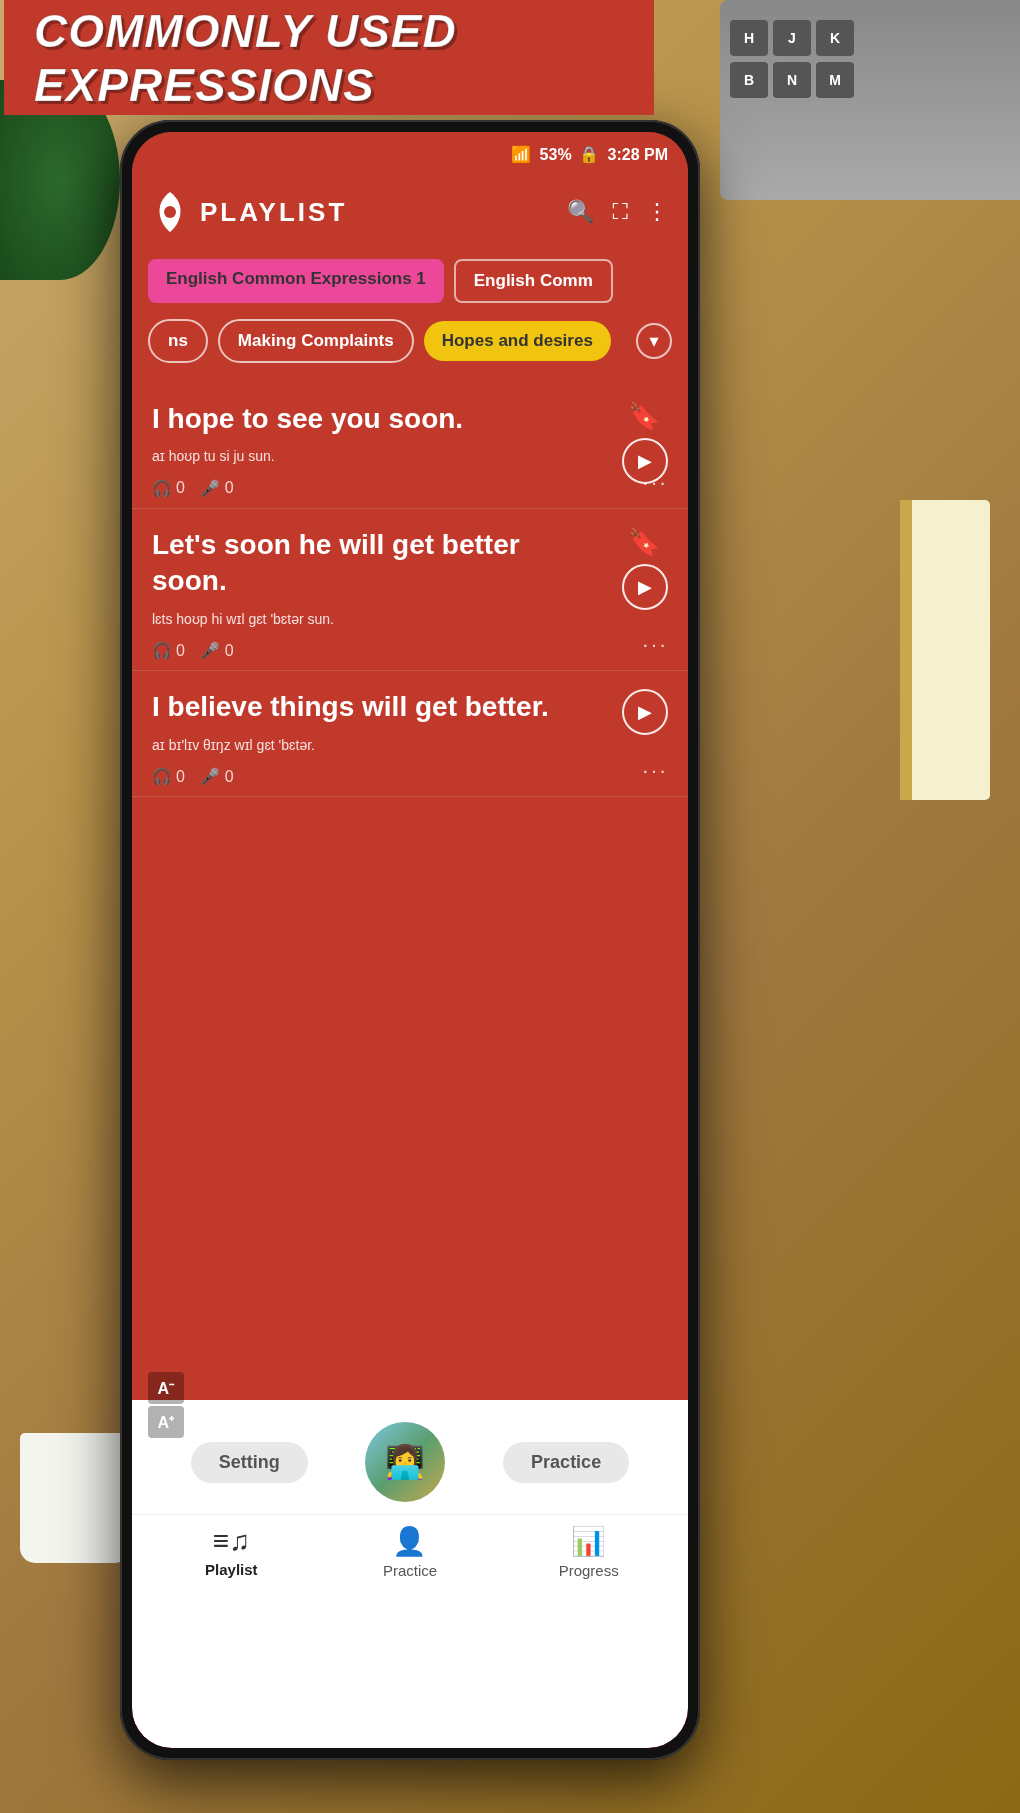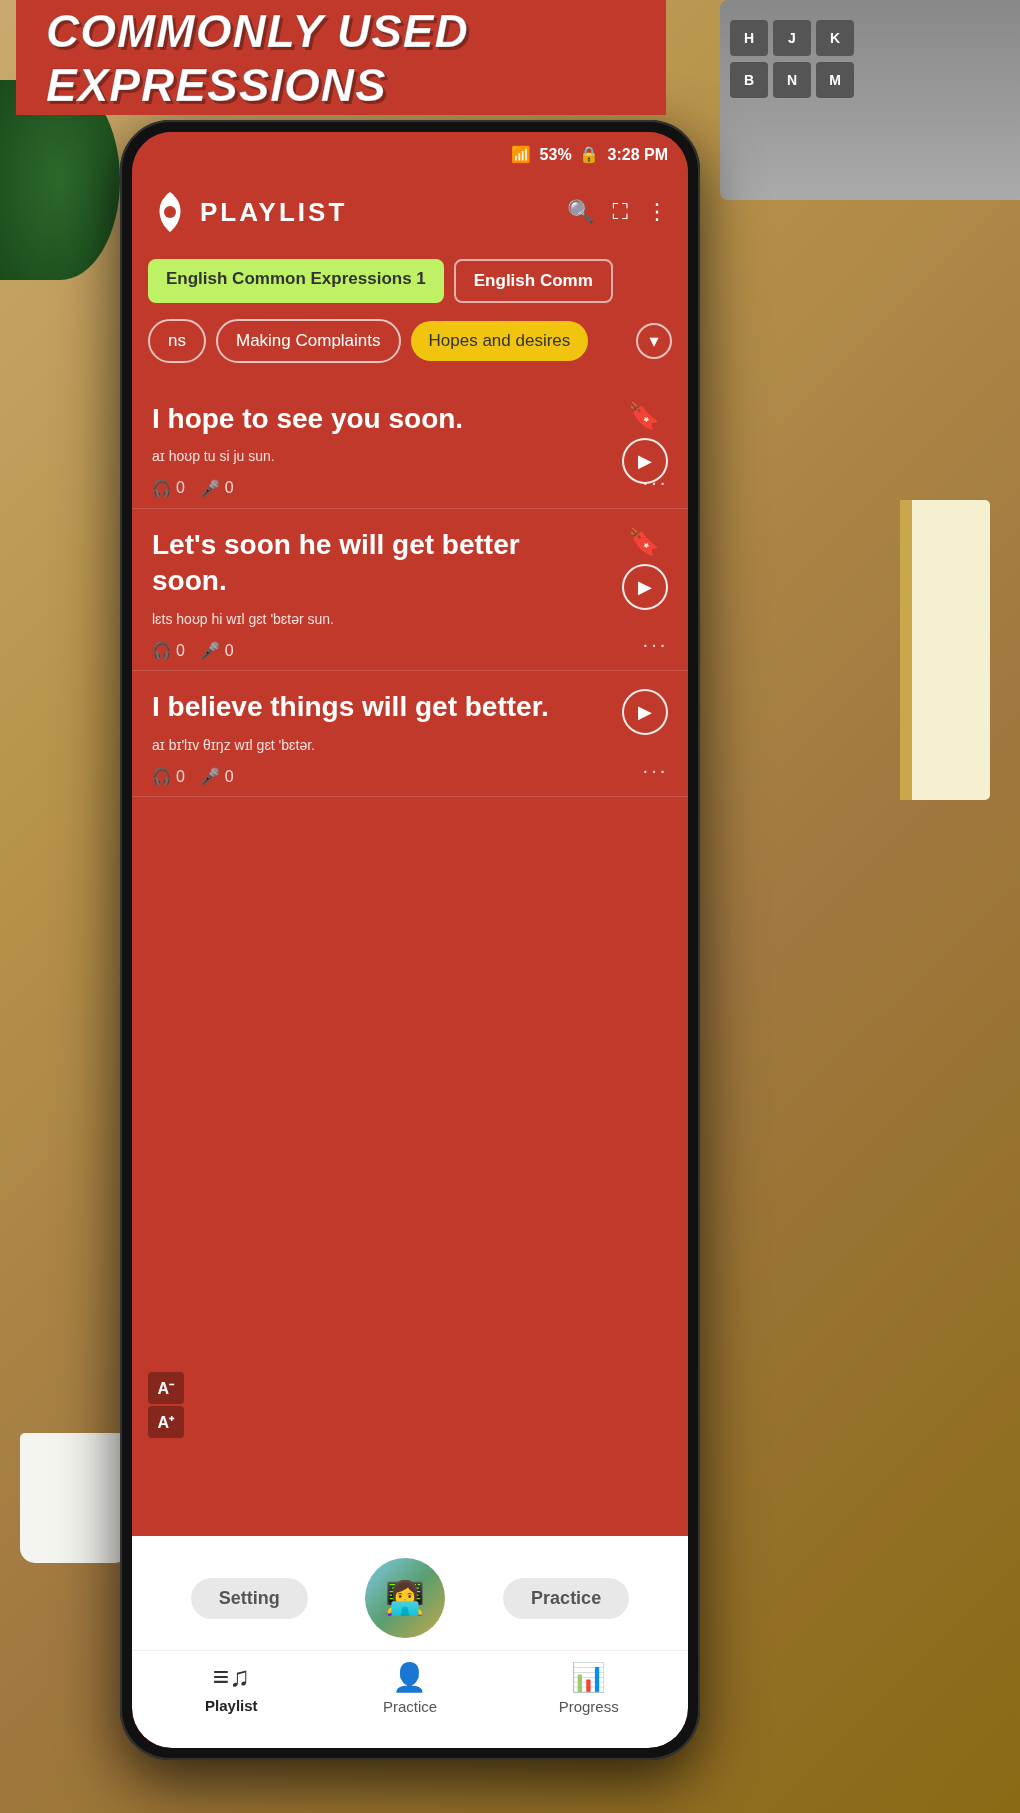--- a/index.html
+++ b/index.html
@@ -47,21 +47,21 @@
       justify-content: center;
       color: white;
       font-size: 14px;
       font-weight: bold;
     }
 
     
     .banner {
       position: absolute;
       top: 0;
-      left: 16px;
+      left: 4px;
       width: 650px;
       height: 115px;
       background: #c0392b;
       display: flex;
       align-items: center;
       padding: 0 30px;
       z-index: 10;
     }
     .banner-text {
       color: white;
@@ -178,21 +178,21 @@
     }
     .tab-chip {
       padding: 10px 18px;
       border-radius: 8px;
       font-size: 17px;
       font-weight: 600;
       white-space: nowrap;
       cursor: pointer;
     }
     .tab-chip.active-yellow {
-      background: #bef264;
+      background: #ec4899;
       color: #333;
     }
     .tab-chip.inactive {
       background: transparent;
       color: white;
       border: 2px solid rgba(255,255,255,0.6);
     }
 
     
     .tabs-row2 {
@@ -200,21 +200,21 @@
       gap: 10px;
       padding: 8px 16px 10px;
       background: #c0392b;
       align-items: center;
       overflow: hidden;
     }
     .tab-chip2 {
       padding: 10px 18px;
       border-radius: 25px;
       font-size: 17px;
-      font-weight: 400;
+      font-weight: 700;
       white-space: nowrap;
       cursor: pointer;
     }
     .tab-chip2.active-yellow {
       background: #f1c40f;
       color: #333;
     }
     .tab-chip2.inactive {
       background: transparent;
       color: white;
@@ -312,21 +312,21 @@
       font-size: 18px;
       cursor: pointer;
     }
 
     
     .bottom-panel {
       position: absolute;
       bottom: 0;
       left: 0;
       right: 0;
-      height: 212px;
+      height: 348px;
       background: white;
       border-radius: 0 0 40px 40px;
     }
 
     .player-row {
       display: flex;
       align-items: center;
       justify-content: space-around;
       padding: 22px 30px 12px;
     }

